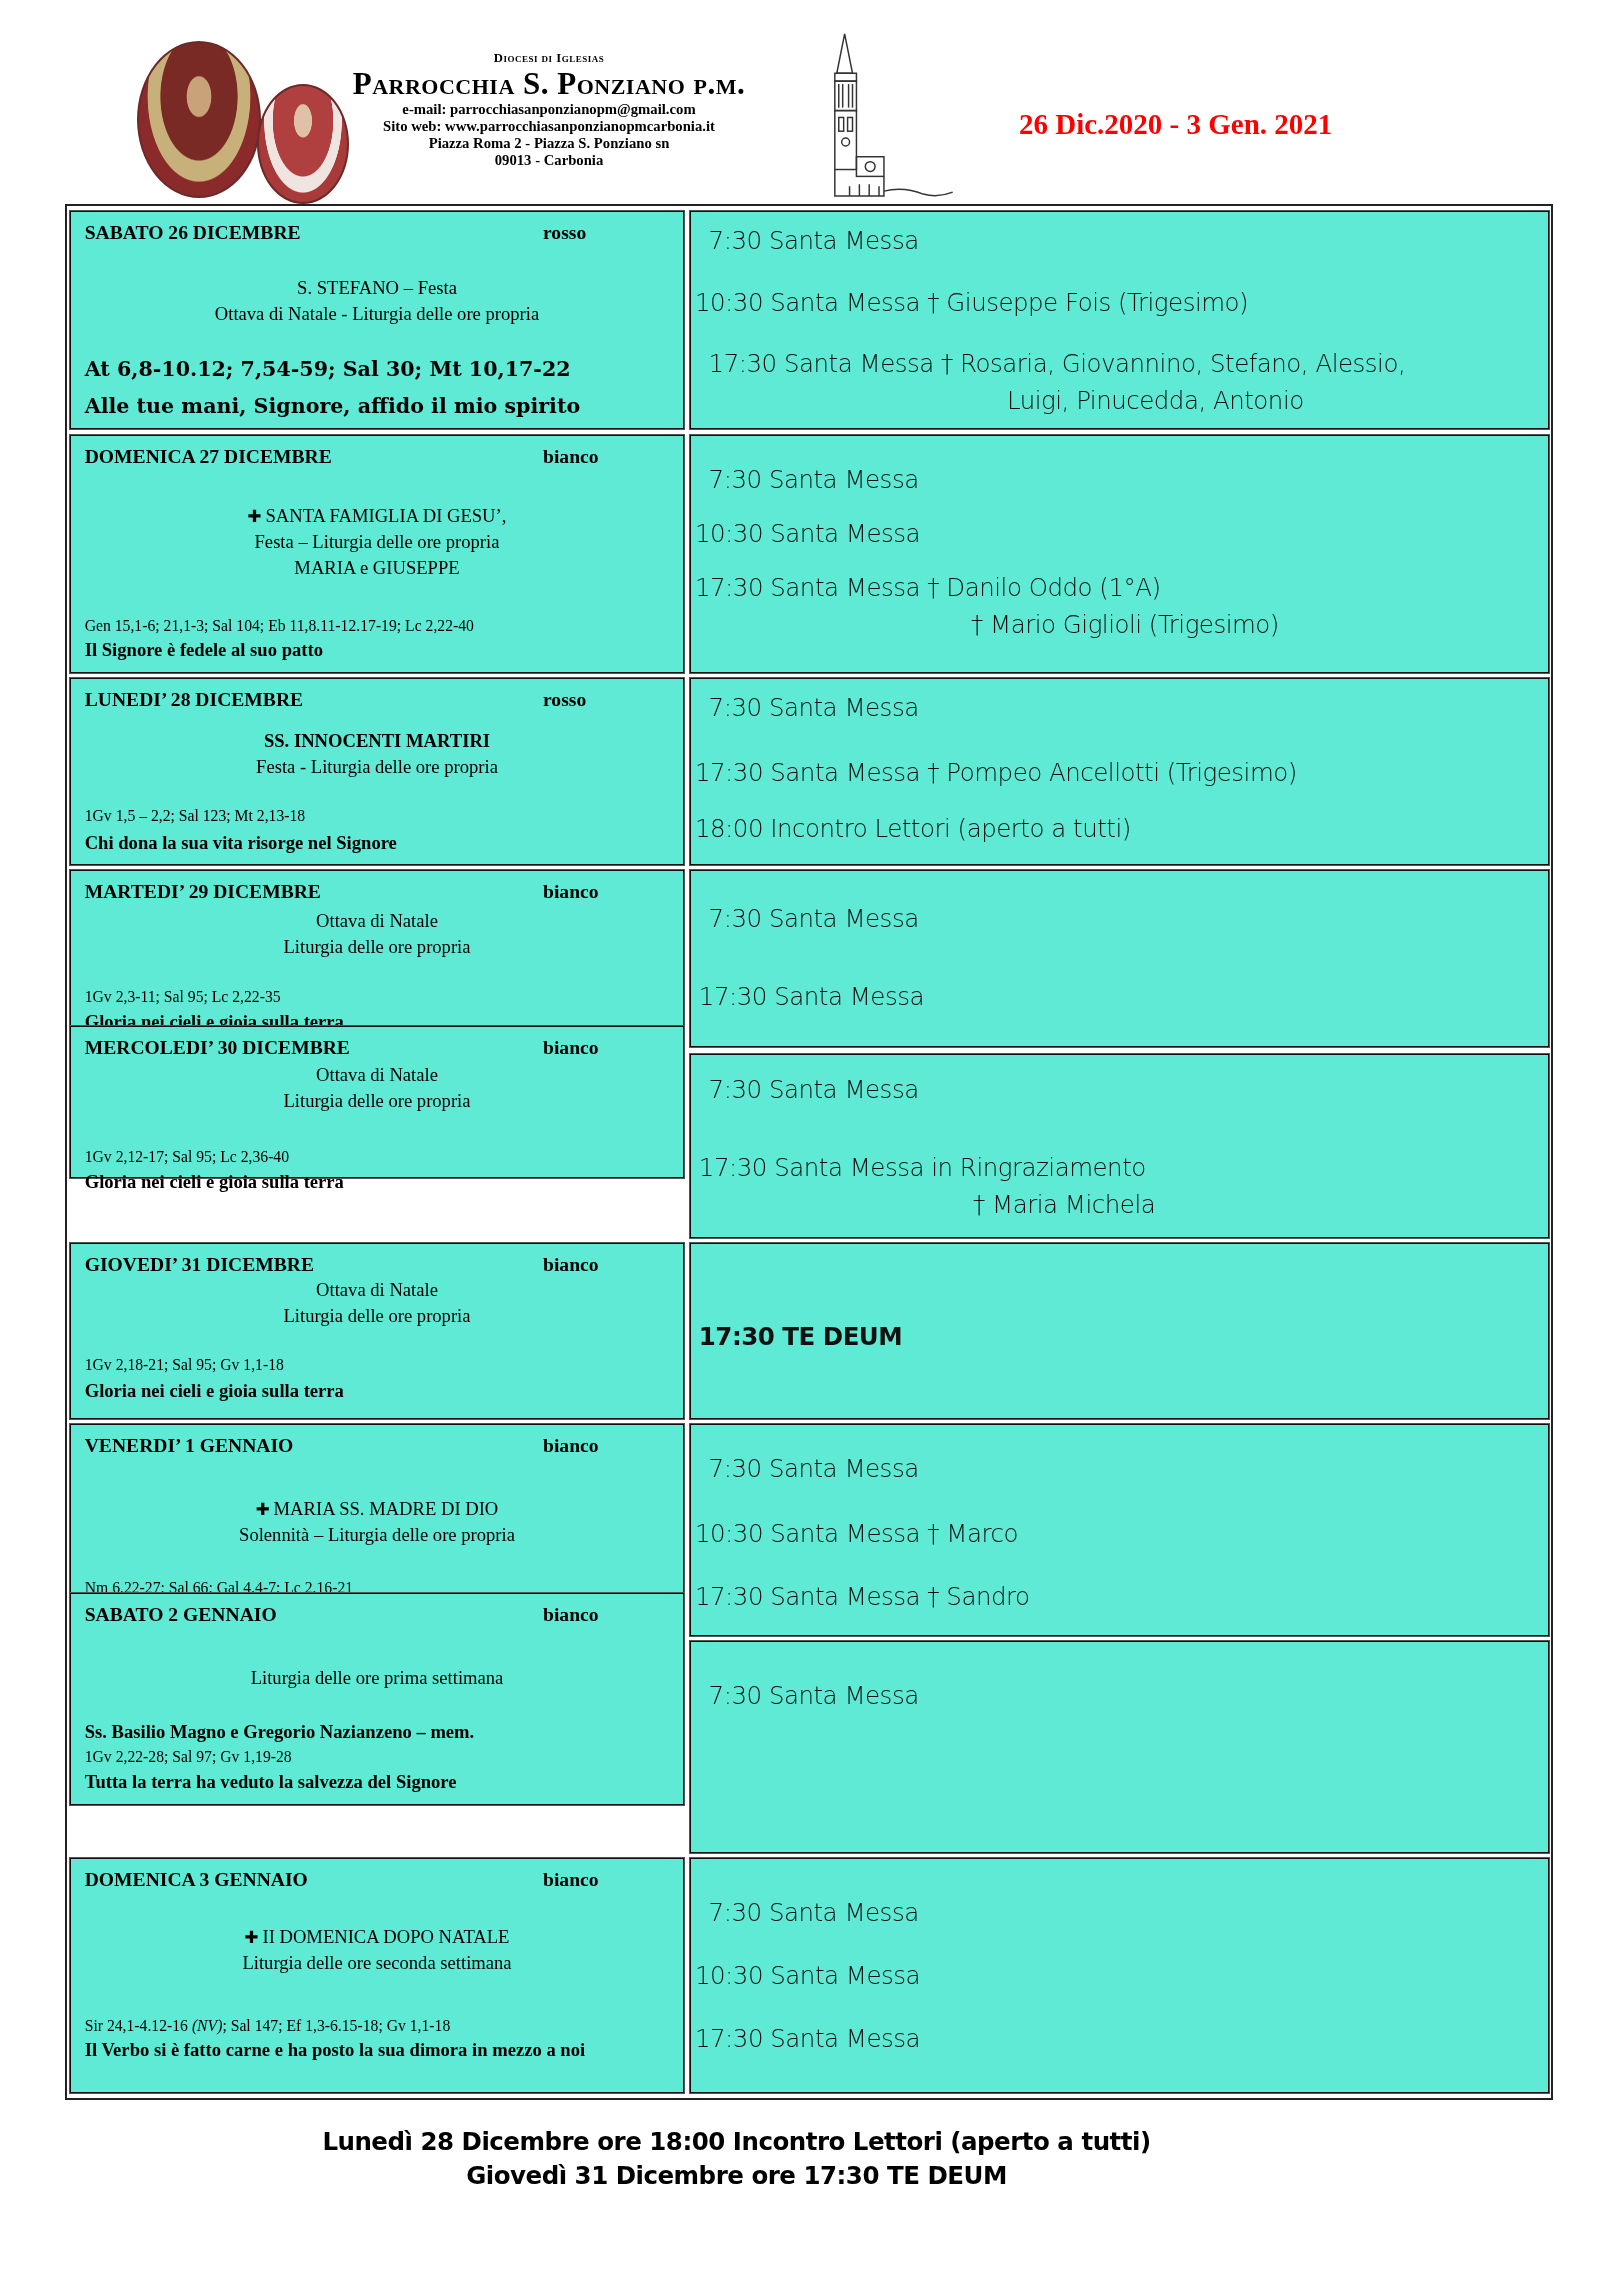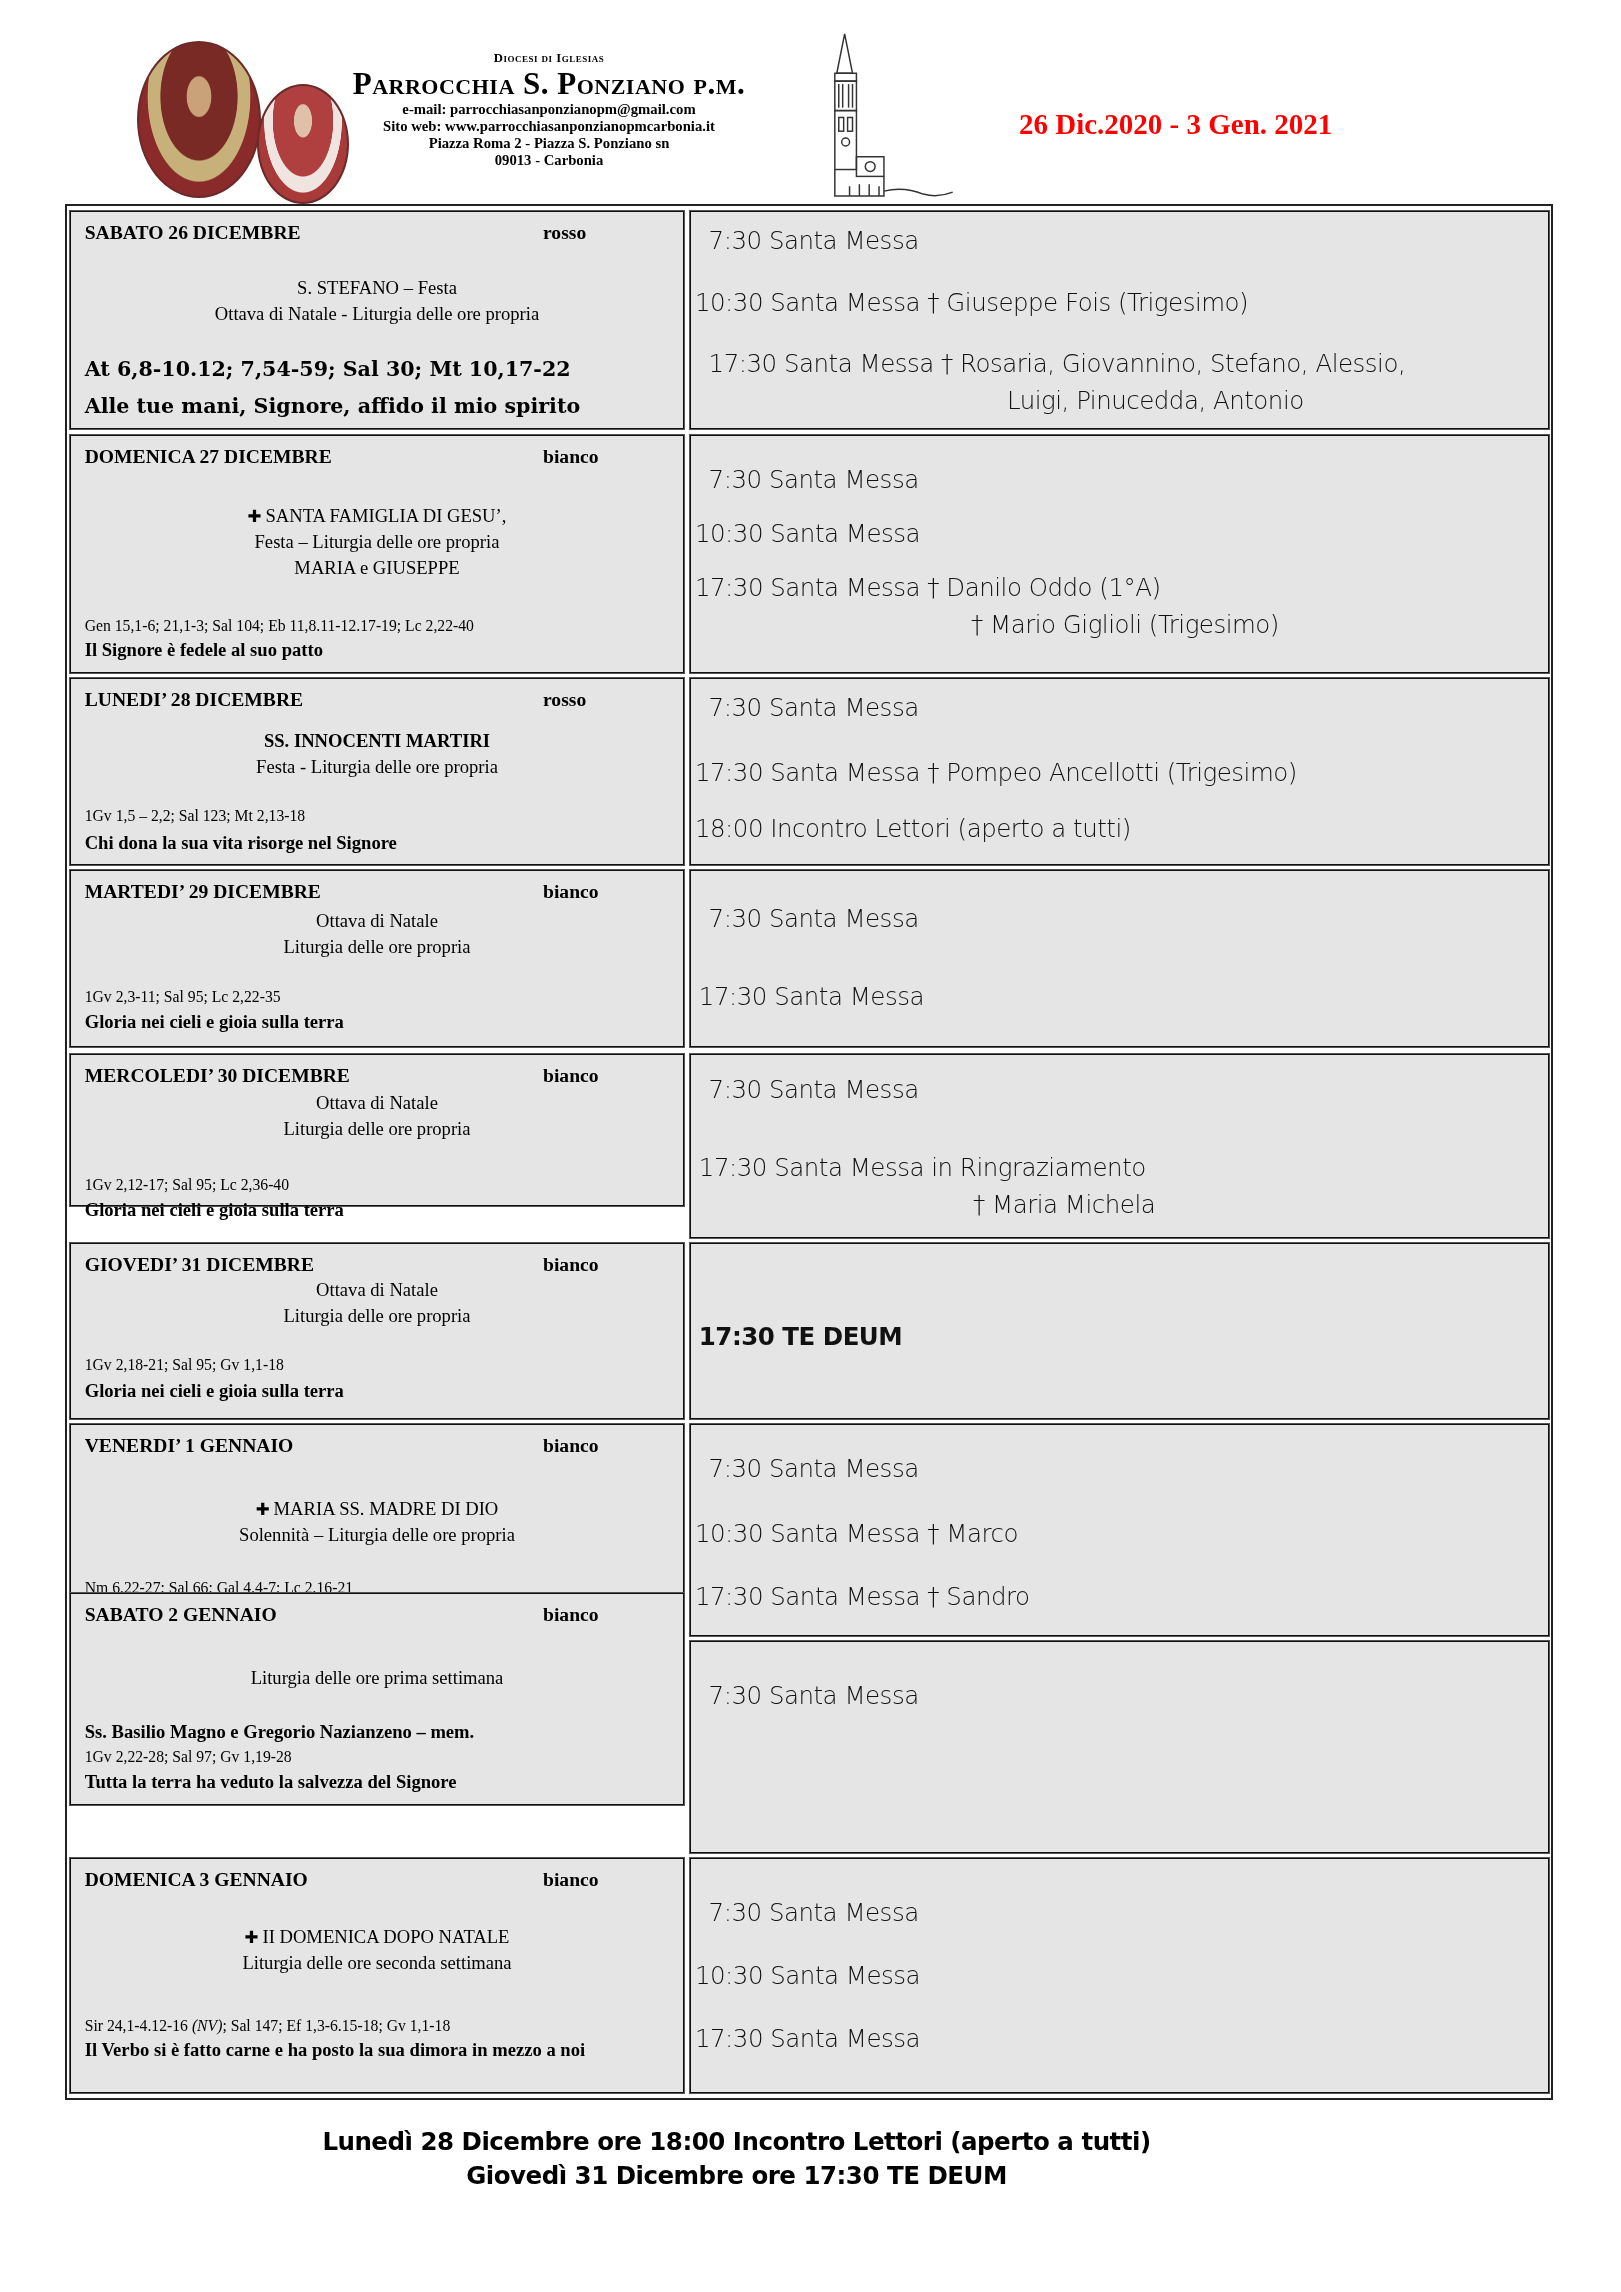--- a/index.html
+++ b/index.html
@@ -13,21 +13,21 @@
     background: radial-gradient(ellipse at 50% 30%, #e0c0a8 0 14%, #b04040 15% 48%, #f0e4e0 49% 62%, #a83a3a 63% 100%); }
   .header-text { position:absolute; left:343px; top:51px; width:412px; text-align:center; font-family:"Liberation Serif", serif; line-height:1.15; }
   .ht-dioc { font-size:12.7px; font-weight:bold; font-variant:small-caps; letter-spacing:0.5px; }
   .ht-par { font-size:31px; font-weight:bold; font-variant:small-caps; letter-spacing:0.5px; }
   .ht-line { font-size:14.7px; font-weight:bold; }
   .tower { position:absolute; left:825px; top:29px; width:167px; height:172px; }
   .period { position:absolute; left:1019px; top:108px; font-size:29px; font-weight:bold; color:#ff0000; font-family:"Liberation Serif", serif; }
 
   
   .frame { position:absolute; left:65px; top:204px; width:1488px; height:1896px; border:2px solid #222; box-sizing:border-box; }
-  .cell { position:absolute; box-sizing:border-box; border:2.9px double #111; outline:1px solid #555; outline-offset:-1px; background:#e5e5e5;padding-left:40px; }
+  .cell { position:absolute; box-sizing:border-box; border:2.9px double #111; outline:1px solid #555; outline-offset:-1px; background:#5eead4;padding-left:40px; }
   .lcell { left:69px; width:616px; }
   .rcell { left:689px; width:861px; }
 
   .day-head { position:absolute; left:13.7px; top:9.8px; font-family:"Liberation Serif", serif; font-weight:bold; font-size:19.6px; }
   .day-color { position:absolute; left:472px; top:9.8px; font-family:"Liberation Serif", serif; font-weight:bold; font-size:19.6px; }
   .cel { position:absolute; left:0; width:100%; text-align:center; font-size:18.6px; line-height:1.4; }
   .cel .cross { font-weight:bold; font-family:"DejaVu Sans", sans-serif; font-size:16.7px; margin-right:3.9px; }
   .readings { position:absolute; left:13.7px; font-size:15.7px; line-height:1.3; }
   .readings-bold { position:absolute; left:13.7px; font-size:20.6px; font-weight:bold; font-family:"DejaVu Serif", serif; line-height:1.4; }
   .antiphon { position:absolute; left:13.7px; right:7.8px; font-size:18.6px; font-weight:bold; line-height:1.3; }
@@ -138,21 +138,21 @@
     <div>Liturgia delle ore propria</div>
   </div>
   <div class="readings" style="top:116px;">1Gv 2,3-11; Sal 95; Lc 2,22-35</div>
   <div class="antiphon" style="top:139px;">Gloria nei cieli e gioia sulla terra</div>
 </div>
 <div class="cell rcell" style="top:869px;height:179px;">
   <div class="svc indent1" style="top:33px;">7:30 Santa Messa</div>
   <div class="svc" style="top:111px;left:7.8px;">17:30 Santa Messa</div>
 </div>
 
-<div class="cell lcell" style="top:1053px;height:154px;">
+<div class="cell lcell" style="top:1025px;height:154px;">
   <div class="day-head">MERCOLEDI’ 30 DICEMBRE</div>
   <div class="day-color">bianco</div>
   <div class="cel" style="top:35px;">
     <div>Ottava di Natale</div>
     <div>Liturgia delle ore propria</div>
   </div>
   <div class="readings" style="top:120px;">1Gv 2,12-17; Sal 95; Lc 2,36-40</div>
   <div class="antiphon" style="top:143px;">Gloria nei cieli e gioia sulla terra</div>
 </div>
 <div class="cell rcell" style="top:1053px;height:186px;">

